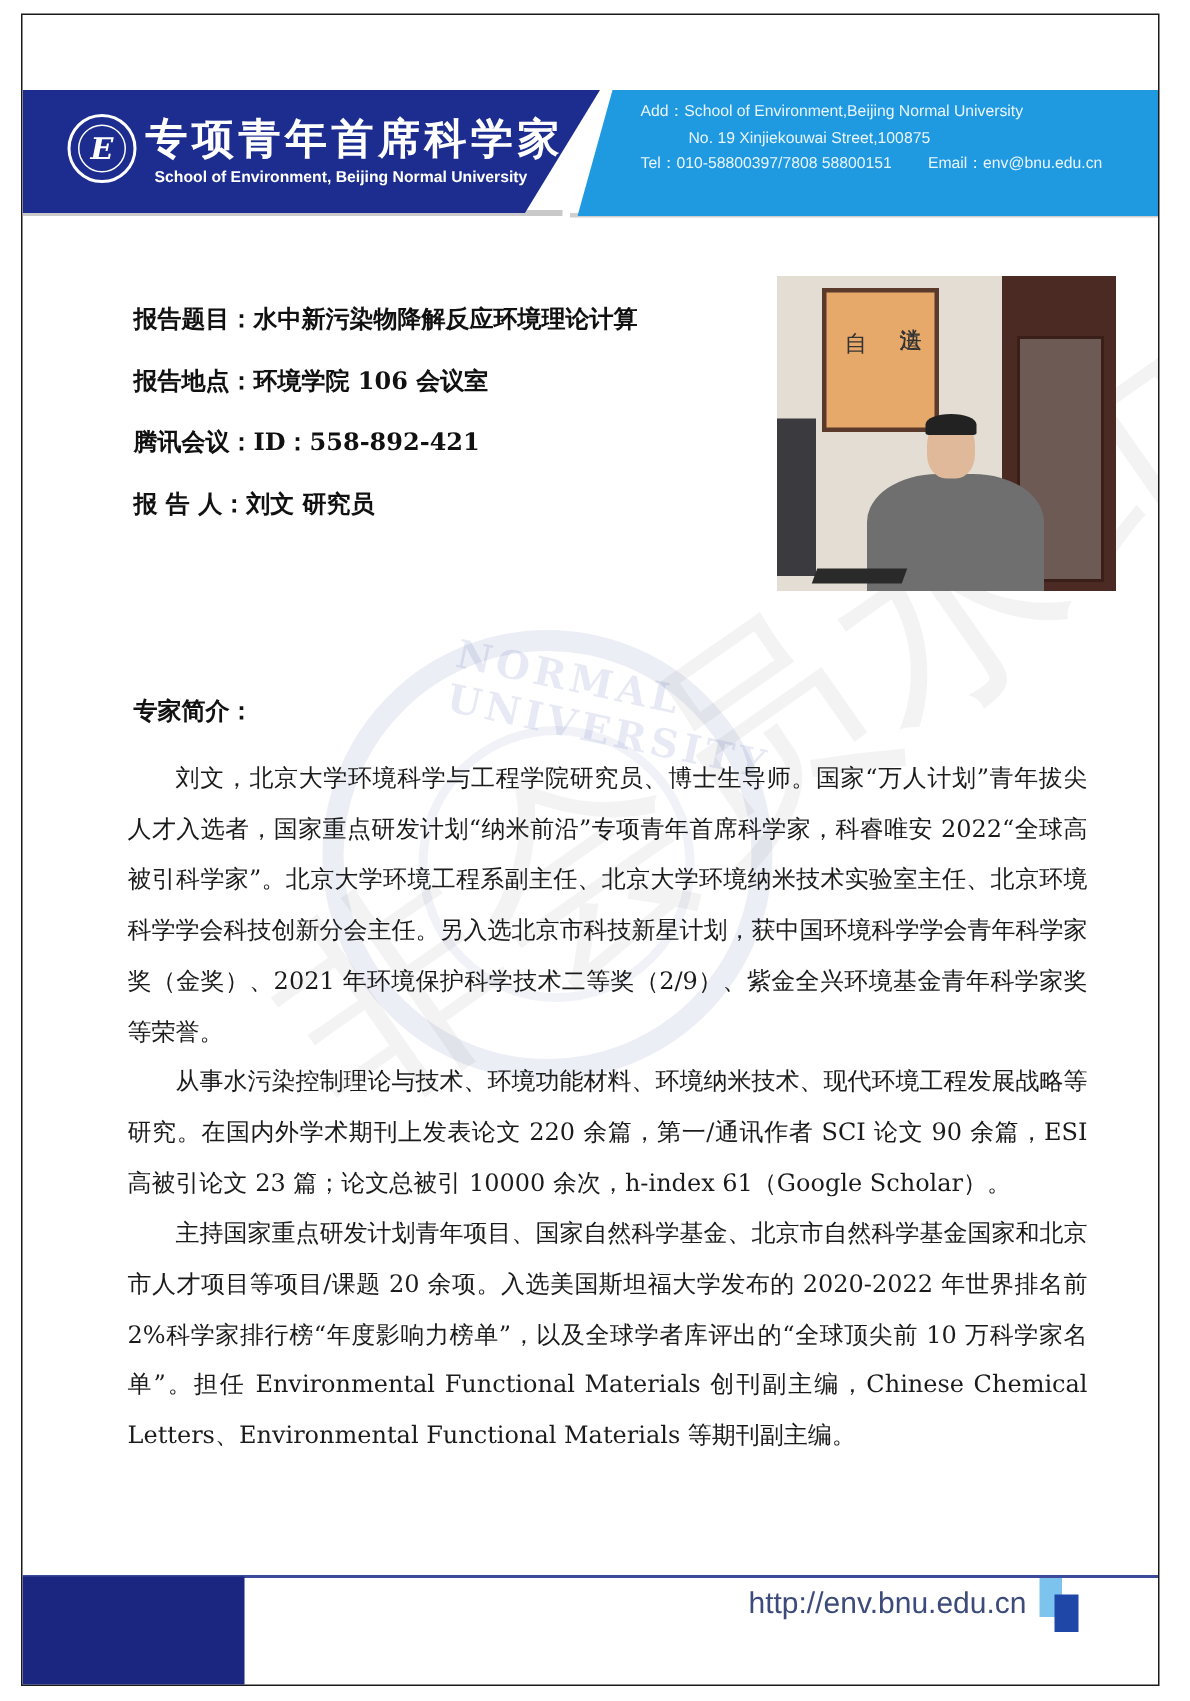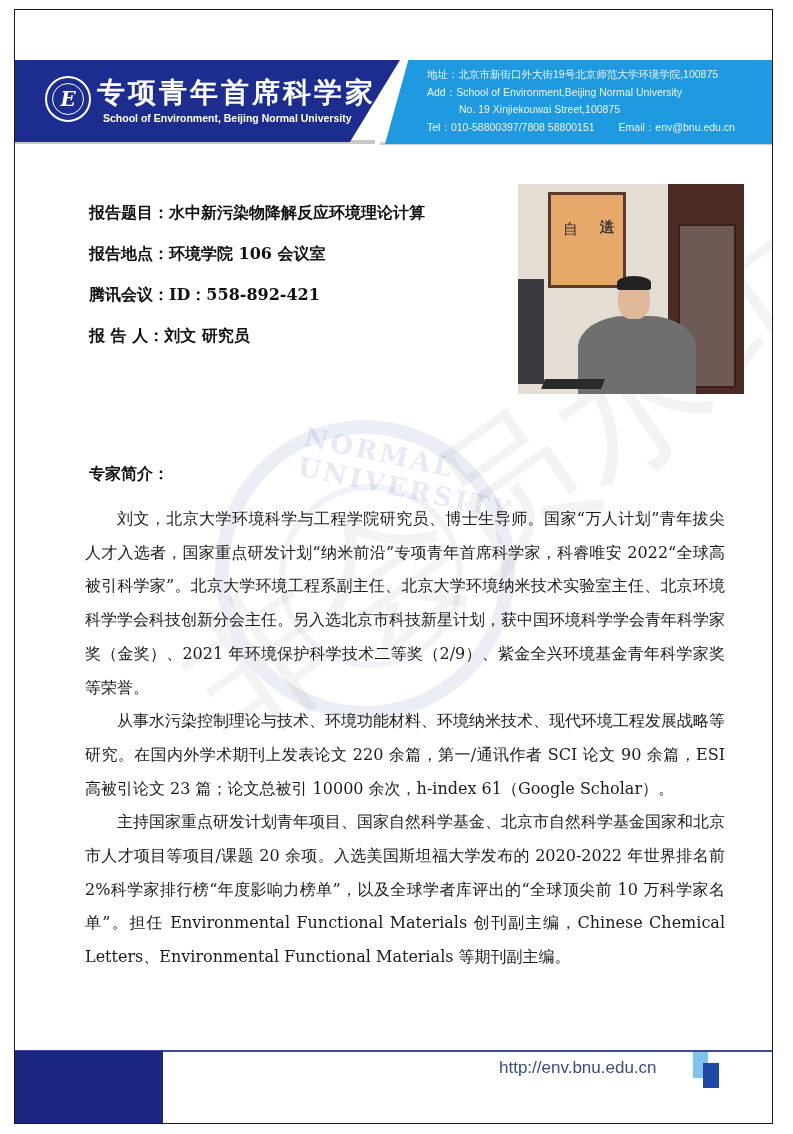--- a/index.html
+++ b/index.html
@@ -47,21 +47,21 @@
 
   
   .watermark-seal { position: absolute; left: 200px; top: 410px; width: 300px; height: 300px; border-radius: 50%; border: 14px solid rgba(70,90,170,0.10); box-sizing: border-box; pointer-events: none; }
   .watermark-seal .inner { position: absolute; left: 50px; top: 50px; width: 172px; height: 172px; border-radius: 50%; border: 6px solid rgba(70,90,170,0.08); }
   .watermark-seal .txt { position: absolute; left: 70px; top: 10px; font-size: 26px; font-weight: bold; color: rgba(70,90,170,0.13); font-family: "DejaVu Serif", serif; transform: rotate(12deg); letter-spacing: 3px; }
   .watermark-text { position: absolute; font-size: 150px; color: rgba(120,120,120,0.09); font-family: "DejaVu Sans", sans-serif; transform: rotate(-35deg); pointer-events: none; white-space: nowrap; }
 
   
   .footer-line { position: absolute; left: 0; top: 1040px; width: 759px; height: 2px; background: #3b4a9a; }
   .footer-block { position: absolute; left: 0; top: 1041px; width: 148px; height: 74px; background: #1a267f; }
-  .footer-url { position: absolute; left: 484px; top: 1048px; font-family: "Liberation Sans", sans-serif; font-size: 17px; color: #3c4b7a; }
+  .footer-url { position: absolute; left: 484px; top: 1048px; font-family: "Liberation Sans", sans-serif; font-size: 20px; color: #3c4b7a; }
   .sq-light { position: absolute; left: 678px; top: 1042px; width: 15px; height: 26px; background: #7cc4ee; }
   .sq-dark { position: absolute; left: 688px; top: 1053px; width: 16px; height: 25px; background: #1e47a8; }
 </style>
 </head>
 <body>
 
 <div class="page">
 
   <div class="watermark-text" style="left:120px; top:380px;">非会员水印</div>
   <div class="watermark-seal">
@@ -74,21 +74,20 @@
   <div class="banner-dark"></div>
   <div class="banner-light"></div>
 
   <div class="logo-emblem">
     <div class="inner">E</div>
   </div>
   <div class="logo-cn">专项青年首席科学家</div>
   <div class="logo-en">School of Environment, Beijing Normal University</div>
 
   <div class="addr">
-    <div><span>地址：</span><span>北京市新街口外大街19号北京师范大学环境学院,100875</span></div>
     <div><span>Add：</span><span>School of Environment,Beijing Normal University</span></div>
     <div class="indent"><span>No. 19 Xinjiekouwai Street,100875</span></div>
     <div><span>Tel：</span><span>010-58800397/7808  58800151</span><span class="gap"></span><span>Email：</span><span>env@bnu.edu.cn</span></div>
   </div>
 
   <div class="info">
     <div class="info-row"><span>报告题目：</span><span>水中新污染物降解反应环境理论计算</span></div>
     <div class="info-row"><span>报告地点：</span><span>环境学院 106 会议室</span></div>
     <div class="info-row"><span>腾讯会议：</span><span>ID：558-892-421</span></div>
     <div class="info-row"><span>报 告 人：</span><span>刘文  研究员</span></div>

